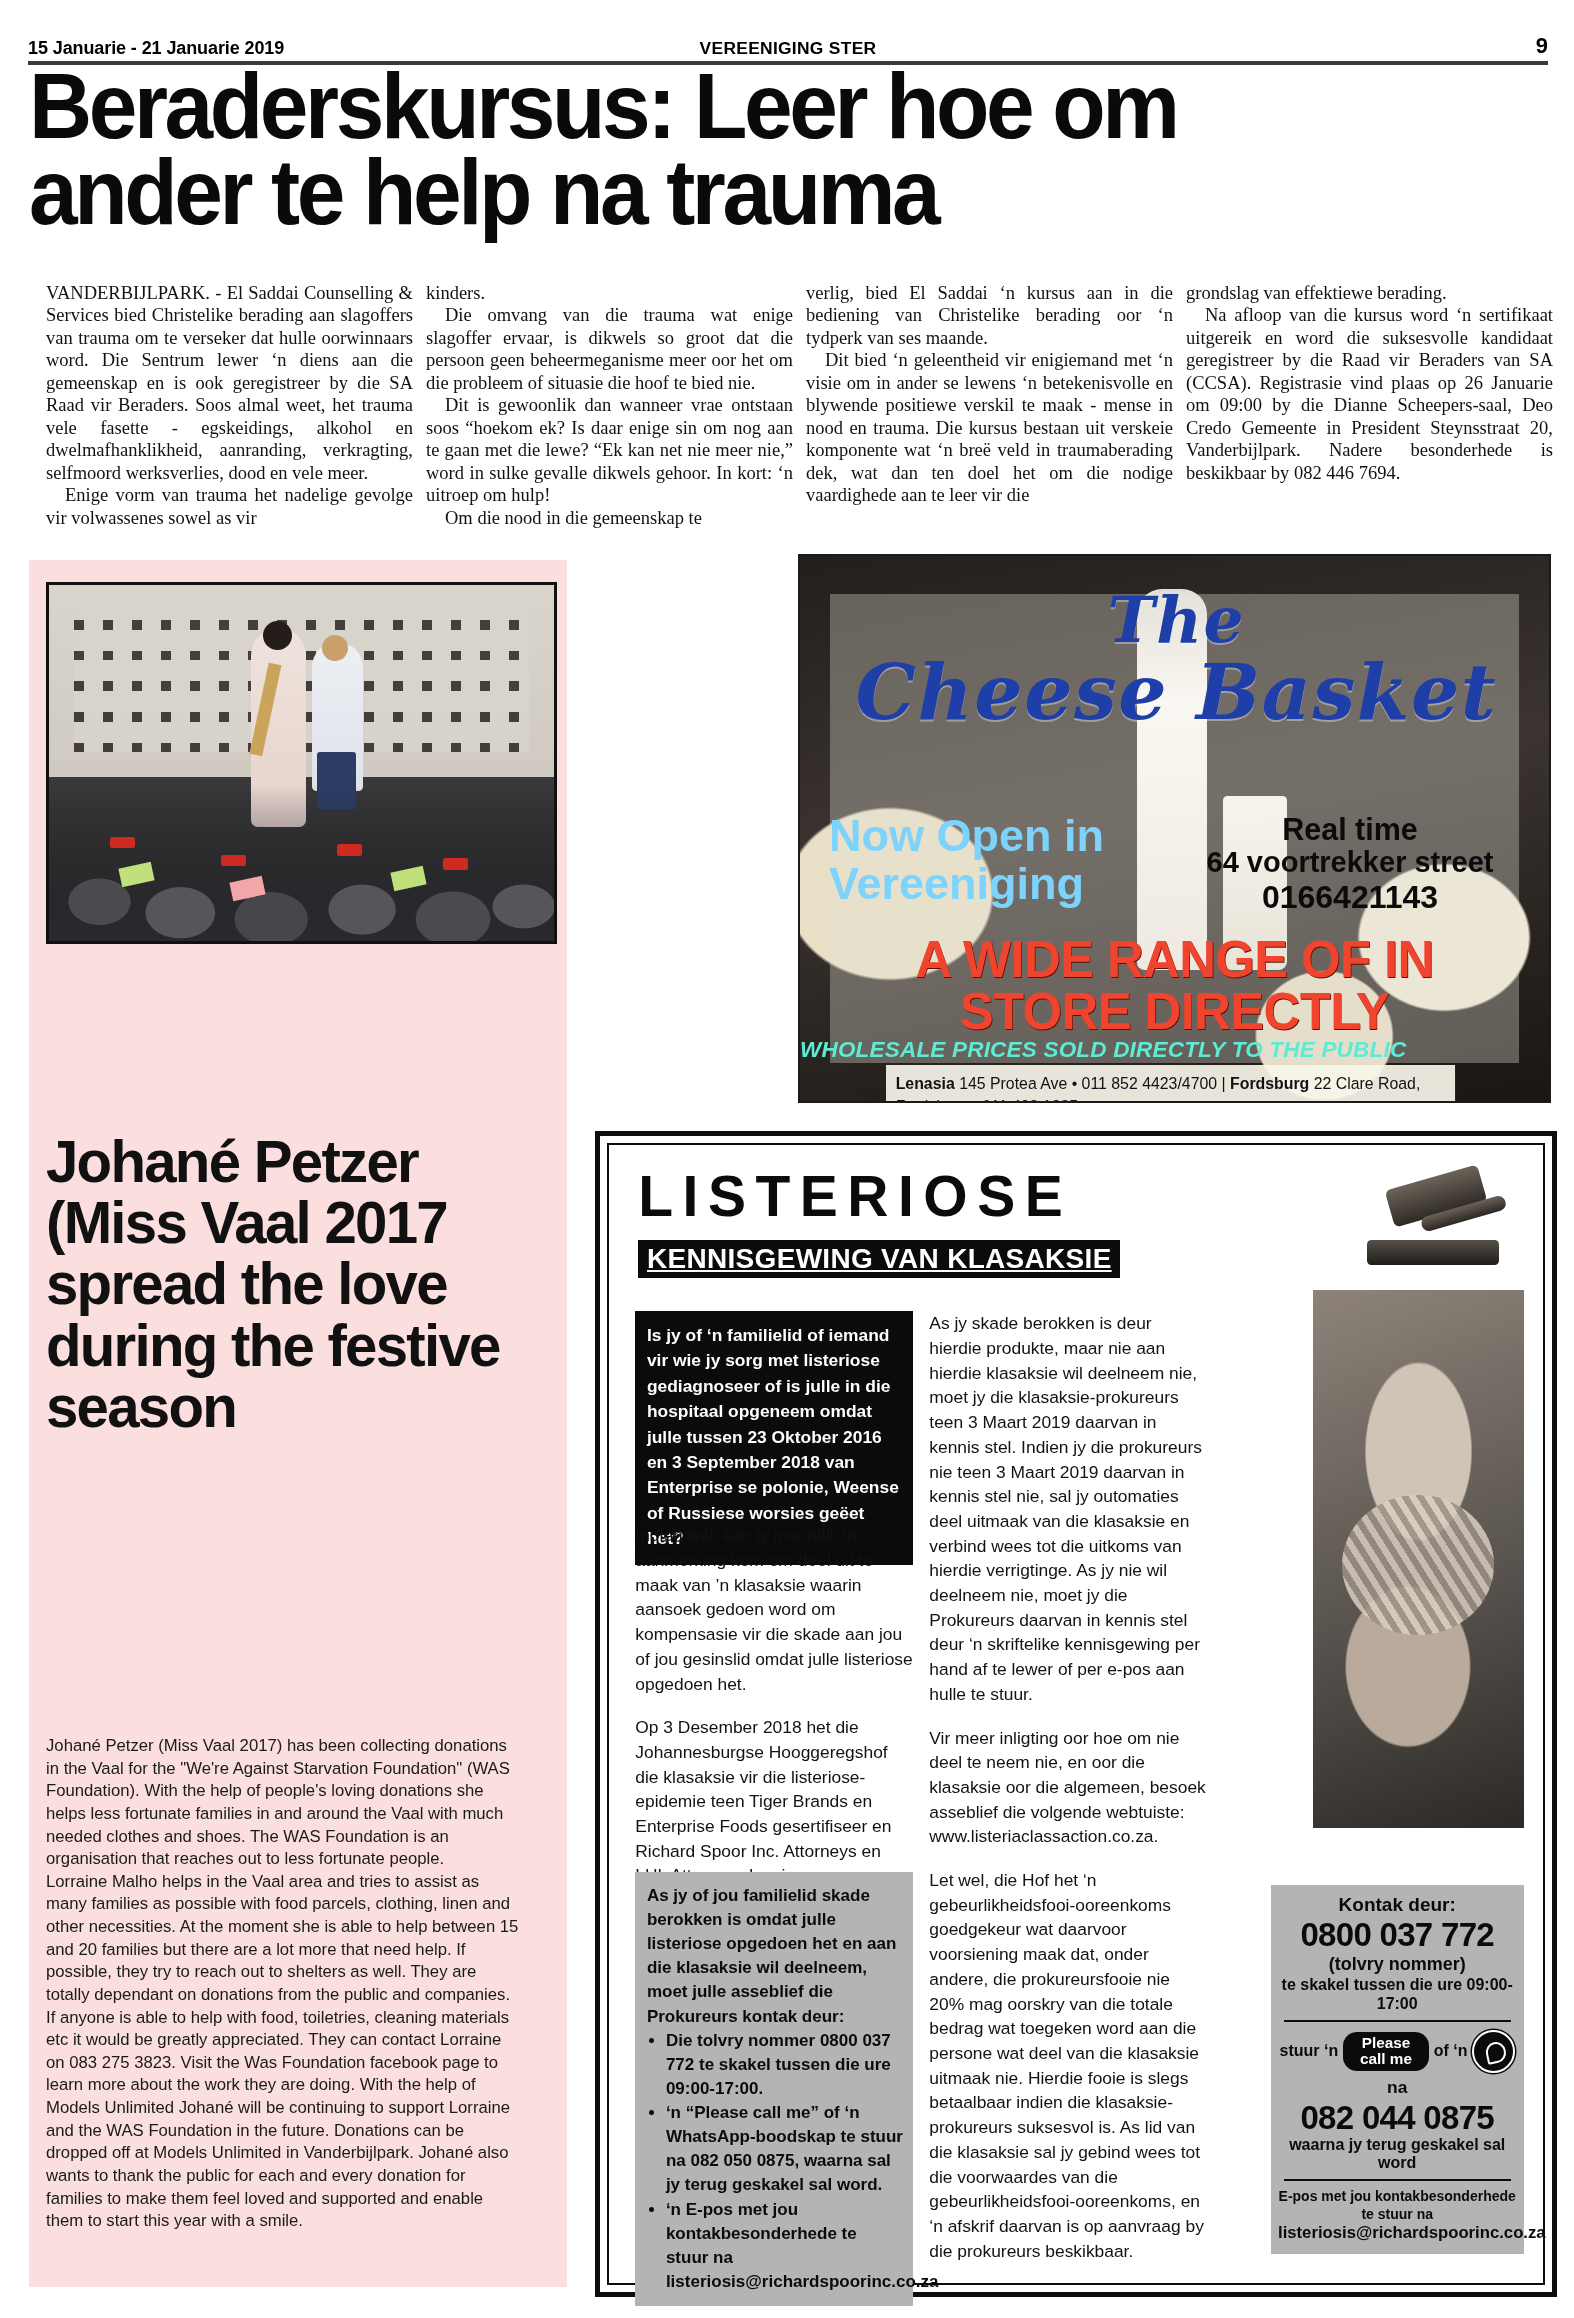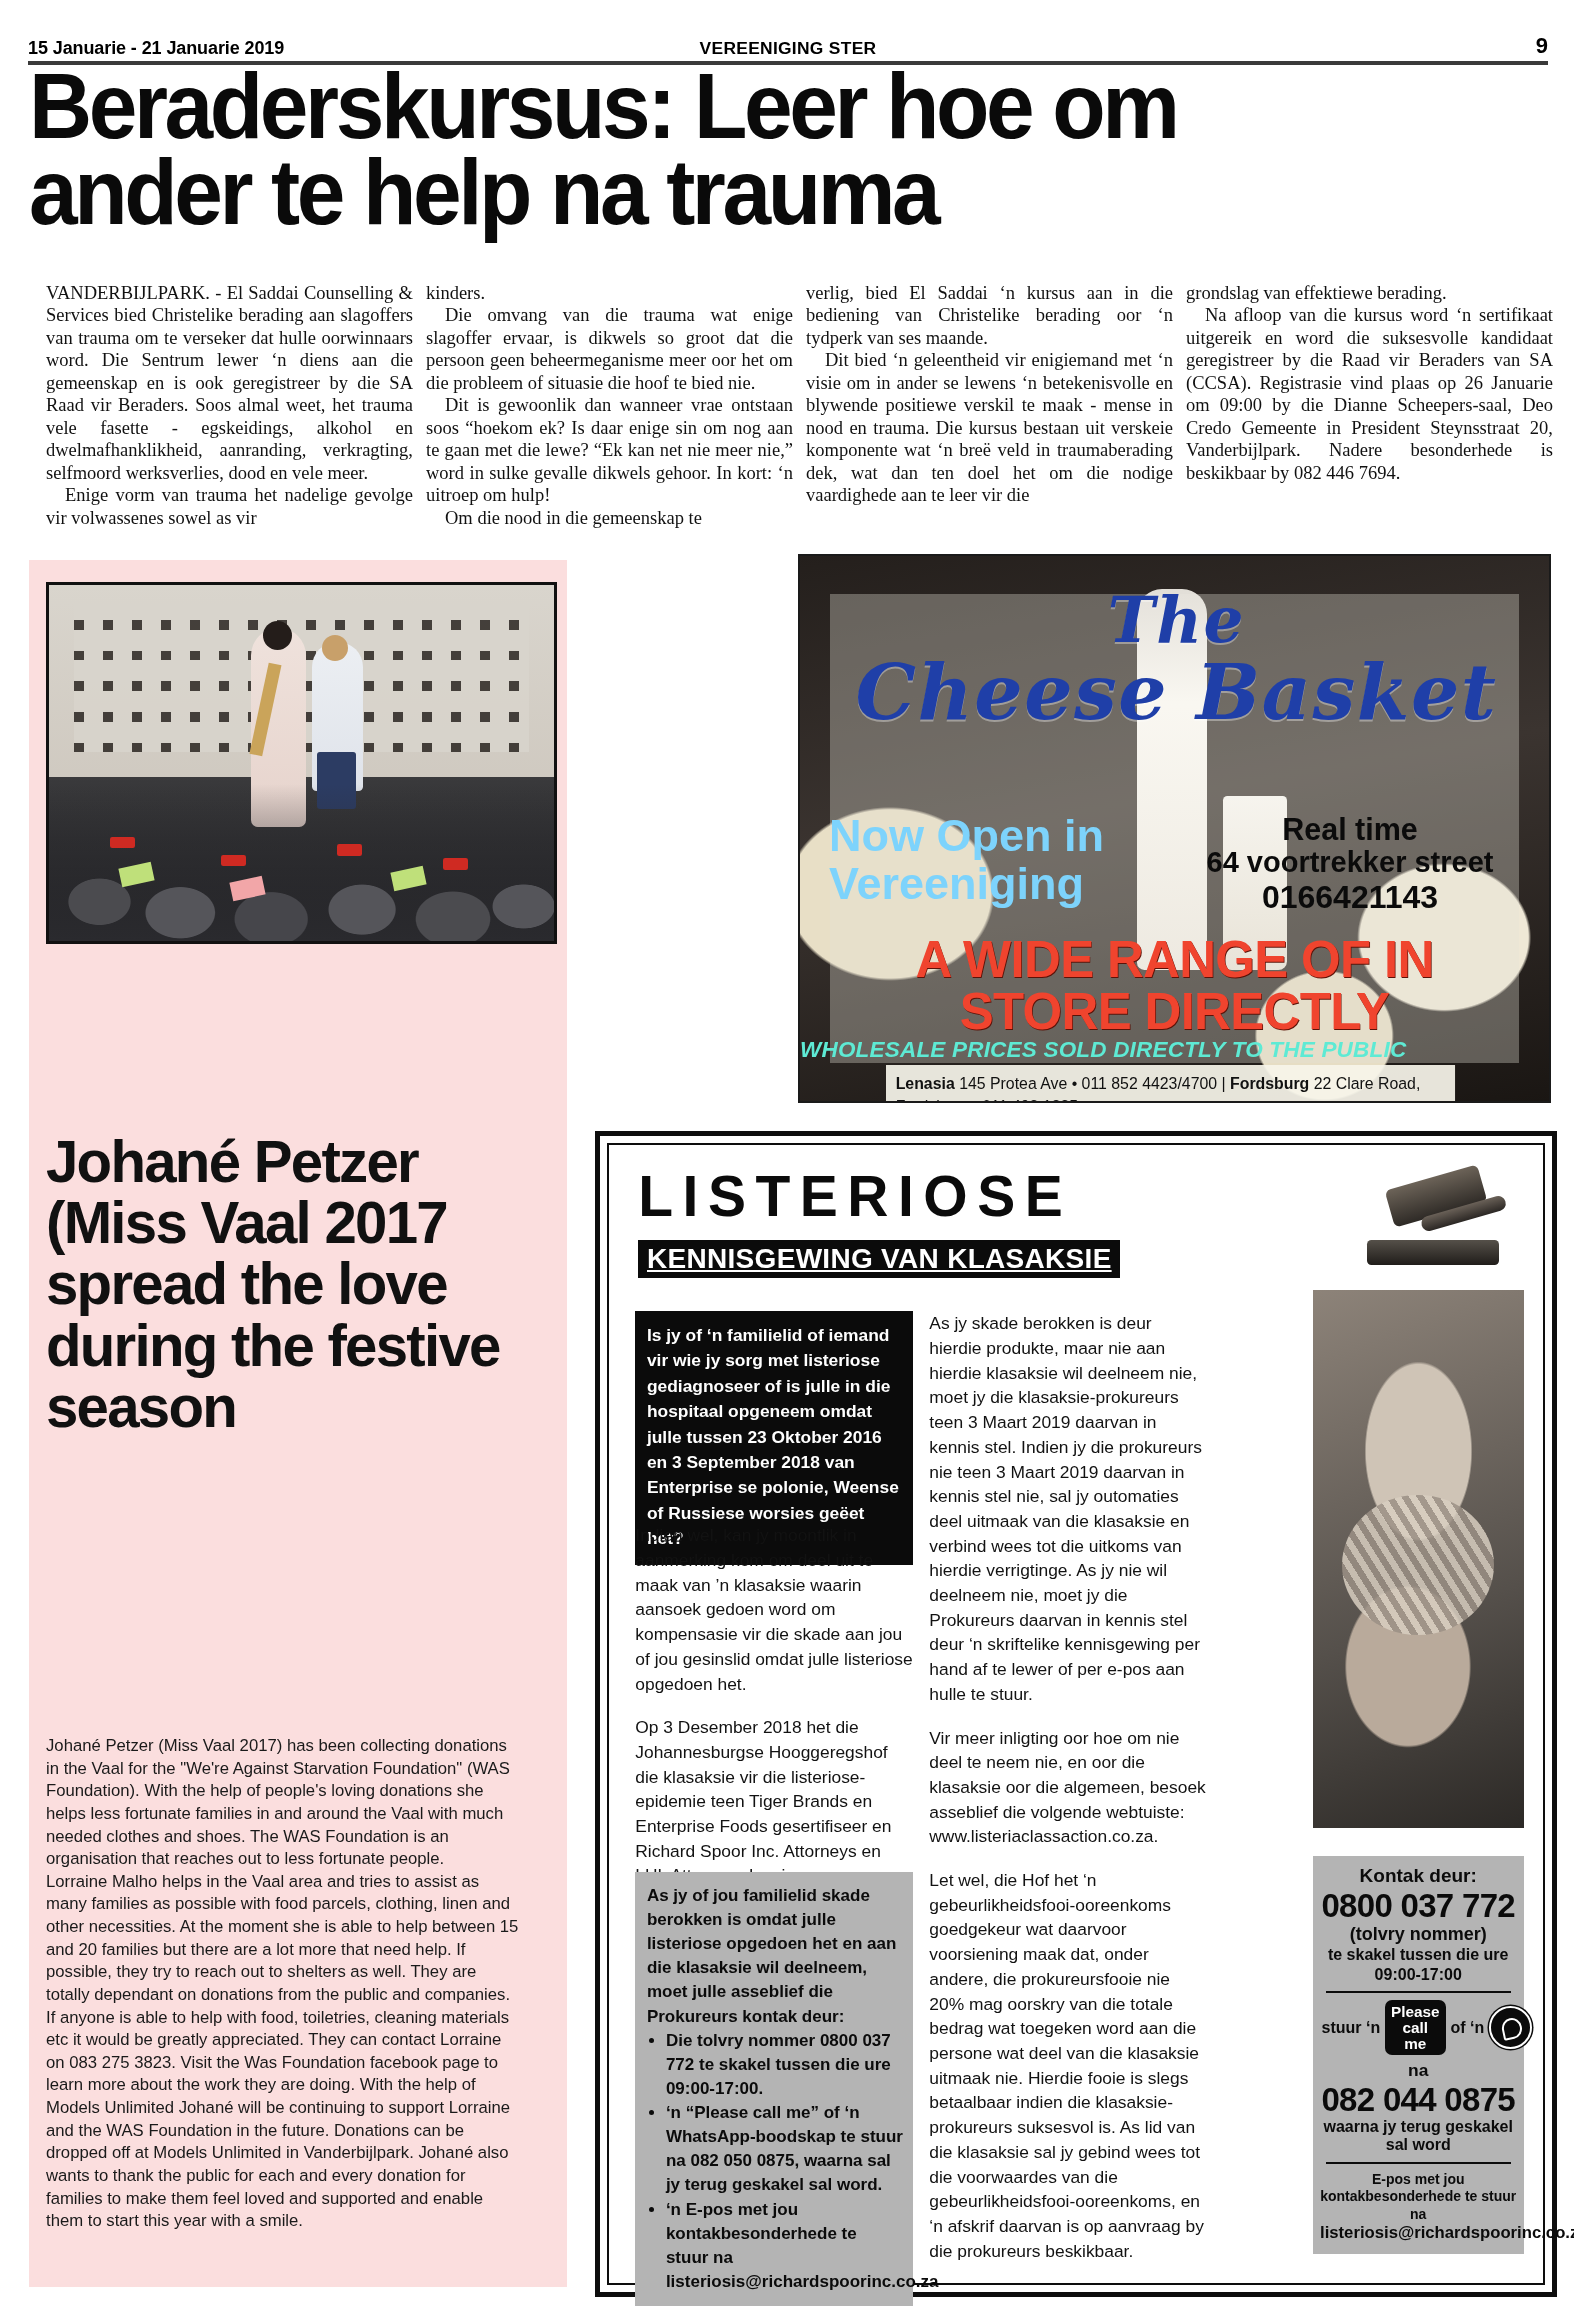--- a/index.html
+++ b/index.html
@@ -149,31 +149,31 @@
   .greybox{position:absolute;left:26px;top:727px;width:278px;background:#b4b4b4;color:#0b0b0b;
      font-family:"Liberation Sans",sans-serif;font-weight:bold;font-size:17px;line-height:1.42;
      padding:11.6px 10.2px 11.6px 11.6px;box-sizing:border-box;}
   .greybox ul{margin:0;padding-left:19px;}
   .greybox li{margin:0;}
 
   .lcolB{position:absolute;left:320px;top:166px;width:278px;
      font-family:"Liberation Sans",sans-serif;font-size:17.4px;line-height:1.42;color:#121212;}
   .lcolB p{margin:0 0 19px 0;}
 
-  .kontak{position:absolute;right:19px;bottom:29px;width:211px;background:#b4b4b4;color:#0b0b0b;
+  .kontak{position:absolute;right:19px;bottom:29px;width:253px;background:#b4b4b4;color:#0b0b0b;
      font-family:"Liberation Sans",sans-serif;text-align:center;padding:8.7px 7.3px 10.2px 7.3px;
      box-sizing:border-box;}
   .kontak .k1{font-weight:bold;font-size:19px;}
   .kontak .k2{font-weight:bold;font-size:33px;letter-spacing:-0.7px;line-height:1.14;}
   .kontak .k3{font-weight:bold;font-size:18px;}
   .kontak .k4{font-weight:bold;font-size:16px;line-height:1.2;}
   .kontak hr{border:none;border-top:2.2px solid #0b0b0b;margin:7.3px 5.8px;}
   .kontak .row{display:flex;align-items:center;justify-content:space-between;gap:4.4px;margin:4.4px 1.5px;}
   .kontak .lbl{font-weight:bold;font-size:16px;white-space:nowrap;}
-  .pcm{background:#0b0b0b;color:#fff;border-radius:7px;padding:3.6px 6.5px;
+  .pcm{background:#0b0b0b;color:#fff;border-radius:14px;padding:3.6px 6.5px;
        font-weight:bold;font-size:15.3px;line-height:1.04;}
   .wa{width:39px;height:39px;border-radius:50%;background:#0b0b0b;position:relative;flex:0 0 auto;
       border:2.9px solid #fff;box-shadow:0 0 0 1.5px #0b0b0b;}
   .wa:before{content:"";position:absolute;left:11.6px;top:10.2px;width:16px;height:17.4px;
       border:2.9px solid #fff;border-radius:50% 50% 50% 10%;transform:rotate(-12deg);}
   .kontak .na{font-weight:bold;font-size:17.4px;margin:1.5px 0 1.5px 0;}
   .kontak .k5{font-weight:bold;font-size:33px;letter-spacing:-0.7px;line-height:1.1;}
   .kontak .k6{font-weight:bold;font-size:16px;}
   .kontak .k7{font-weight:bold;font-size:14px;line-height:1.25;}
   .kontak .k8{font-weight:bold;font-size:16.7px;line-height:1.2;}

